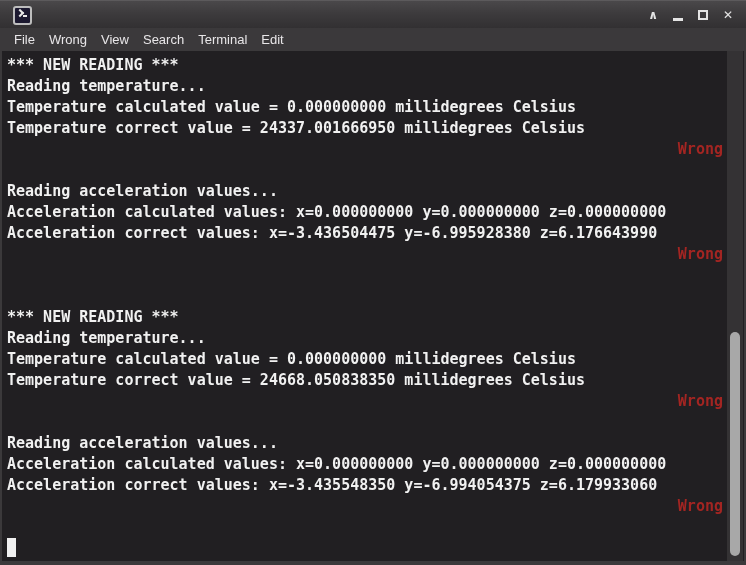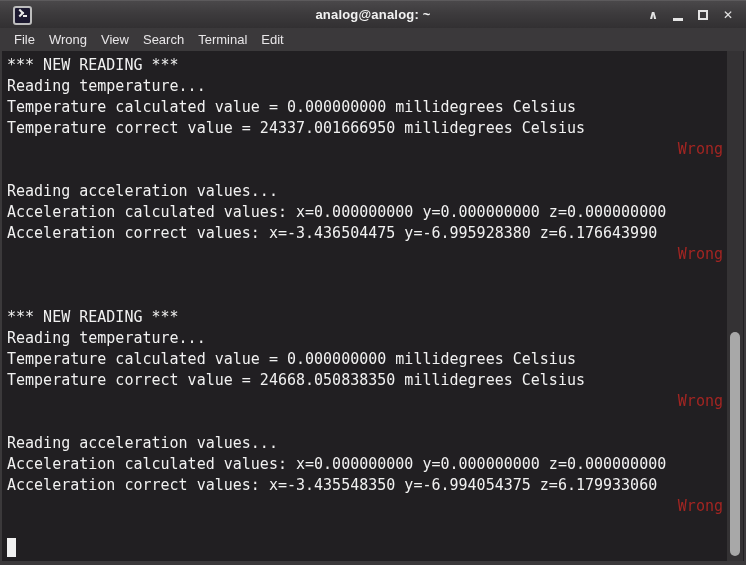--- a/index.html
+++ b/index.html
@@ -70,20 +70,21 @@
   .menu-item {
     color:#e8e6e8; font-size:13px;
     padding:2px 7px; cursor:default;
   }
 
   
   .terminal {
     flex:1; position:relative;
     background:var(--term-bg);
     overflow:hidden;
+    font-weight:bold;
   }
   .output {
     position:absolute; left:5px; top:4px; right:21px;
     font-family:"DejaVu Sans Mono", monospace;
     font-size:15px; line-height:21px;
     color:var(--term-fg);
     white-space:pre;
   }
   .tline { height:21px; }
   .tline.red { color:var(--term-red);text-align:right; }
@@ -103,21 +104,20 @@
     background:#a8a8a8; border-radius:5px;
   }
 </style>
 </head>
 <body>
 
 <div class="window">
 
   <div class="titlebar">
     <span class="app-icon"></span>
-    <span class="title">analog@analog: ~</span>
     <span class="controls">
       <span class="ctrl">
           <span>∧</span>
         </span>
       <span class="ctrl">
           <span class="bar"></span>
         </span>
       <span class="ctrl">
           <span class="box"></span>
         </span>

